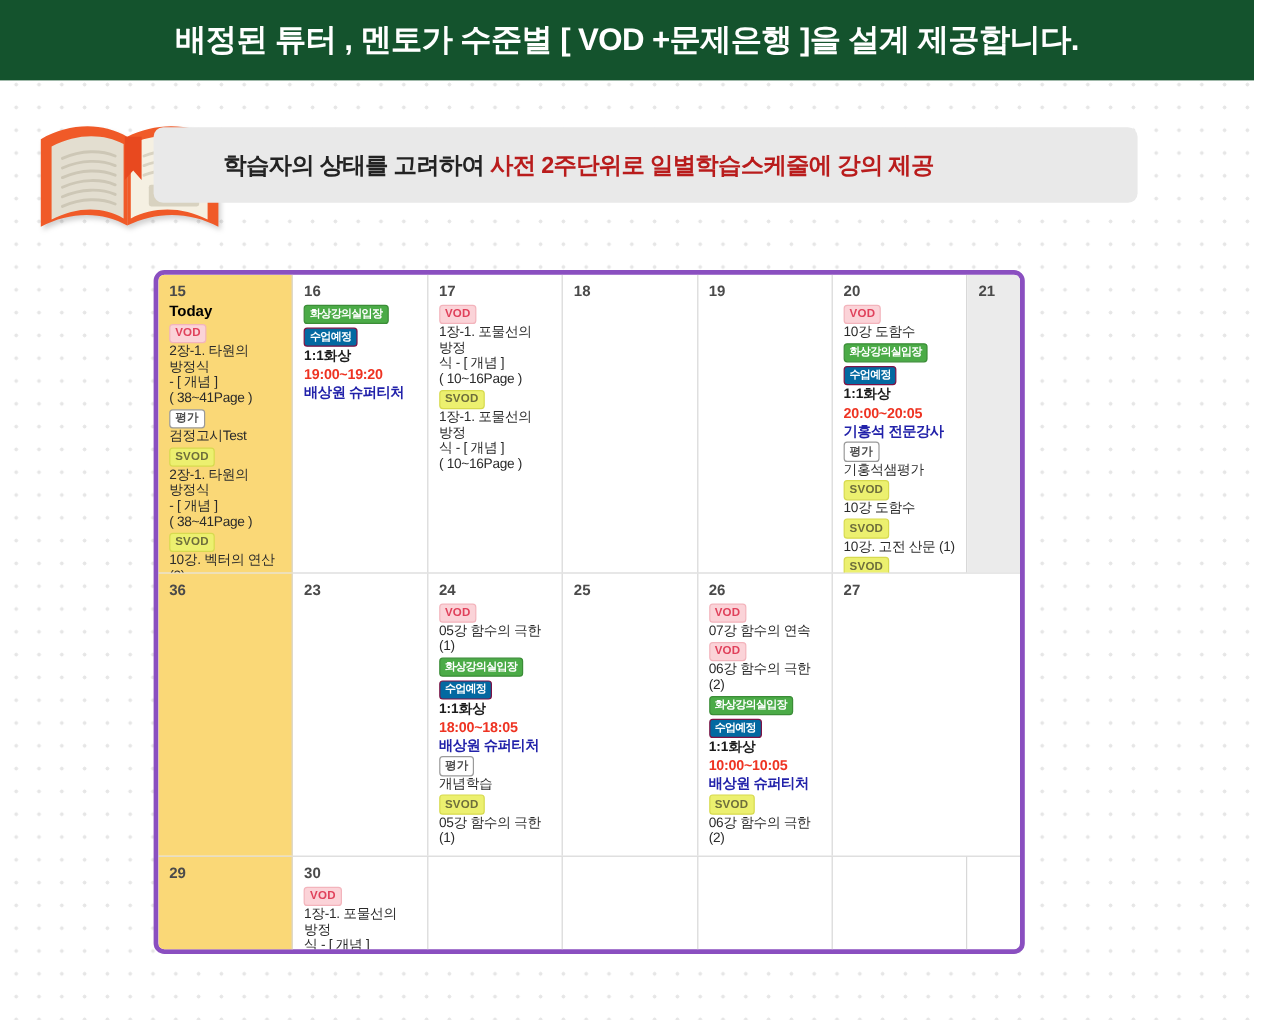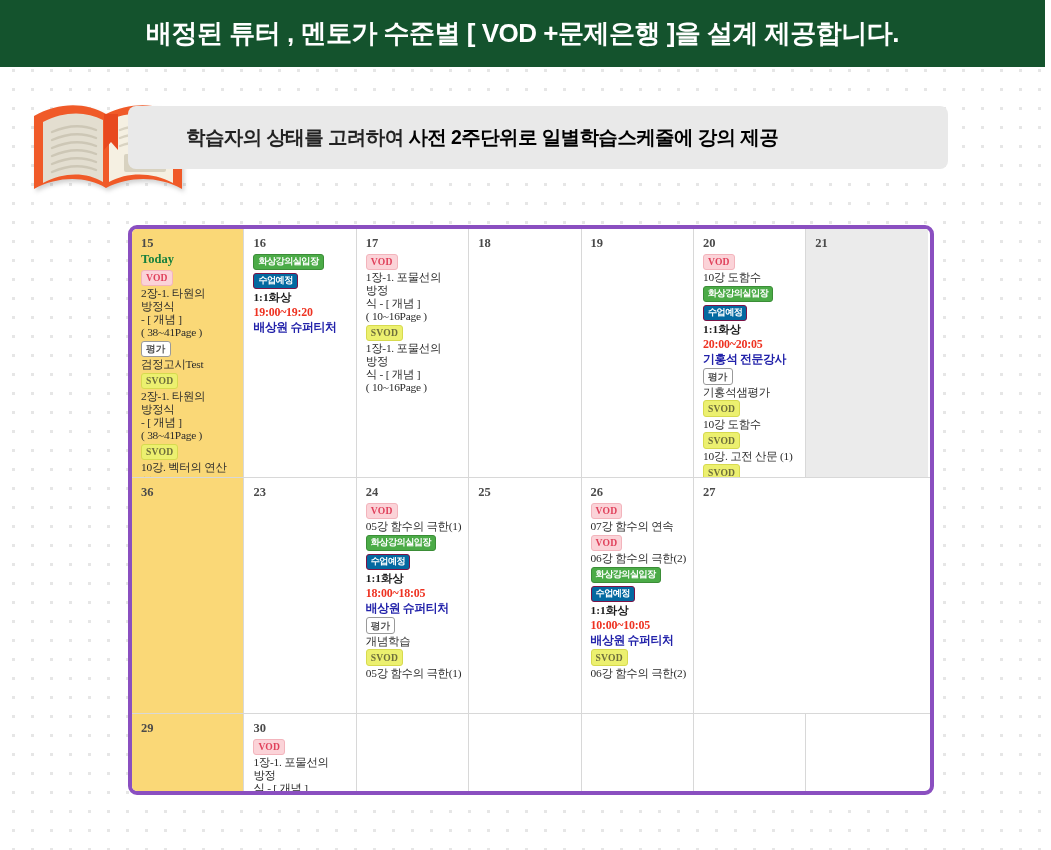--- a/index.html
+++ b/index.html
@@ -41,40 +41,39 @@
     display: flex; align-items: center;
   }
   .sub-text {
     margin-left: 58px;
     font-size: 19.5px;
     font-weight: bold;
     letter-spacing: -0.6px;
     white-space: nowrap;
   }
   .sub-text .dark { color: #232323; }
-  .sub-text .accent { color: #000000; margin-top: 28px; }
+  .sub-text .accent { color: #b91c1c; margin-top: 28px; }
 
   
   .book-icon {
     position: absolute;
     left: 28px; top: 92px;
     width: 160px; height: 105px;
     filter: drop-shadow(2px 3px 2px rgba(0,0,0,0.18));
   }
 
   
   .calendar-wrap {
     position: absolute;
     left: 128px; top: 225px;
-    width: 806px; height: 570px;
+    width: 726px; height: 570px;
     border: 4px solid #8a4fc0;
     border-radius: 9px;
     background: #ffffff;
     overflow: hidden;
-    font-family: Liberation Serif, serif;
   }
   .cal-row {
     display: flex;
     width: 100%;
     border-bottom: 1px solid #d8d8d8;
   }
   .cal-row.r1 { height: 249px; }
   .cal-row.r2 { height: 236px; }
   .cal-row.r3 { height: 85px; border-bottom: none; }
 
@@ -94,21 +93,21 @@
     font-size: 12.5px;
     color: #4a4a4a;
     font-weight: bold;
     letter-spacing: 0px;
     margin-bottom: 2px;
     line-height: 14px;
   }
   .today-label {
     font-size: 12.5px;
     font-weight: bold;
-    color: #15803d;
+    color: #000000;
     line-height: 15px;
     margin-bottom: 1px;
   }
 
   .ev { line-height: 14px; }
   .ev-text {
     font-size: 11.4px;
     color: #2b2b2b;
     line-height: 13px;
     letter-spacing: -0.25px;

